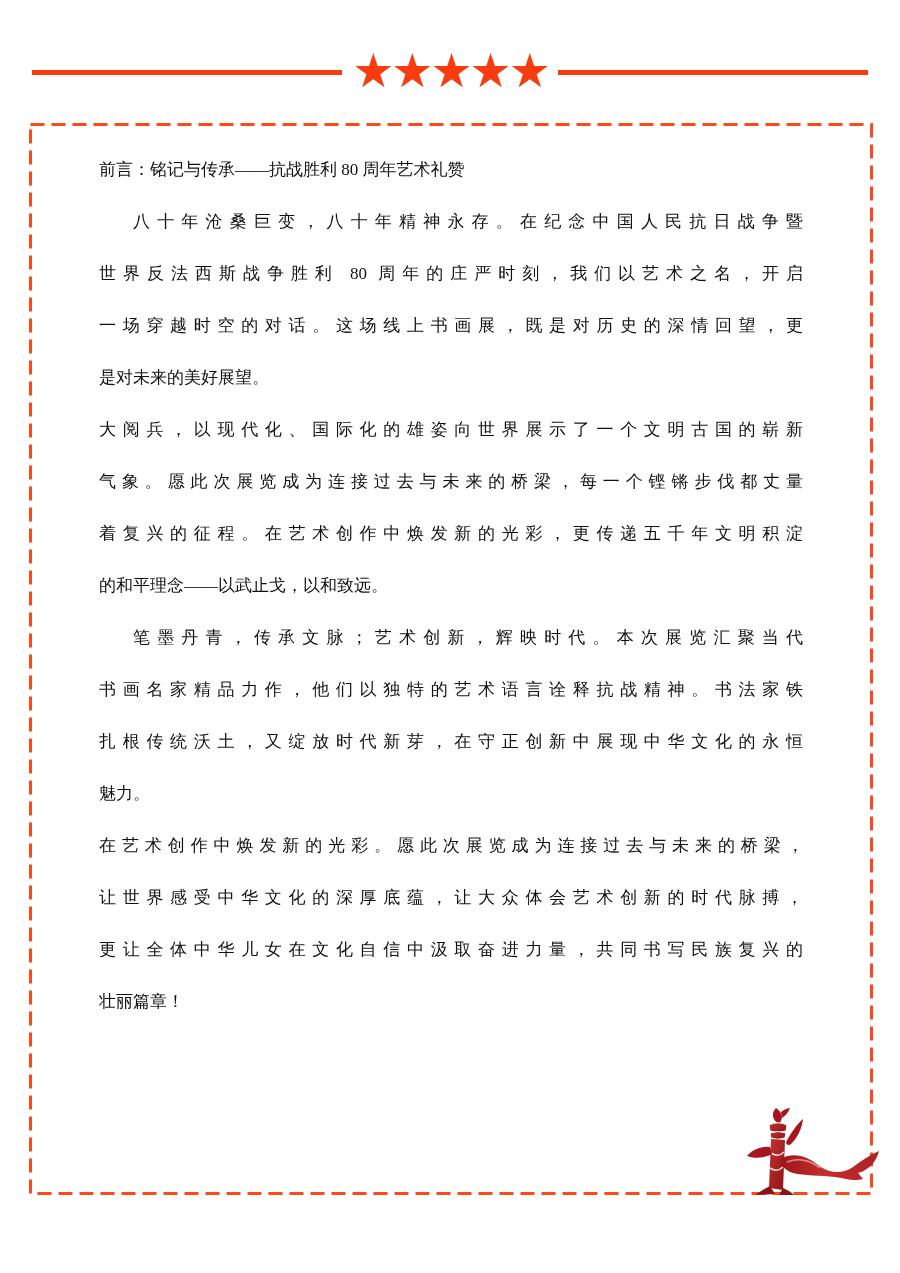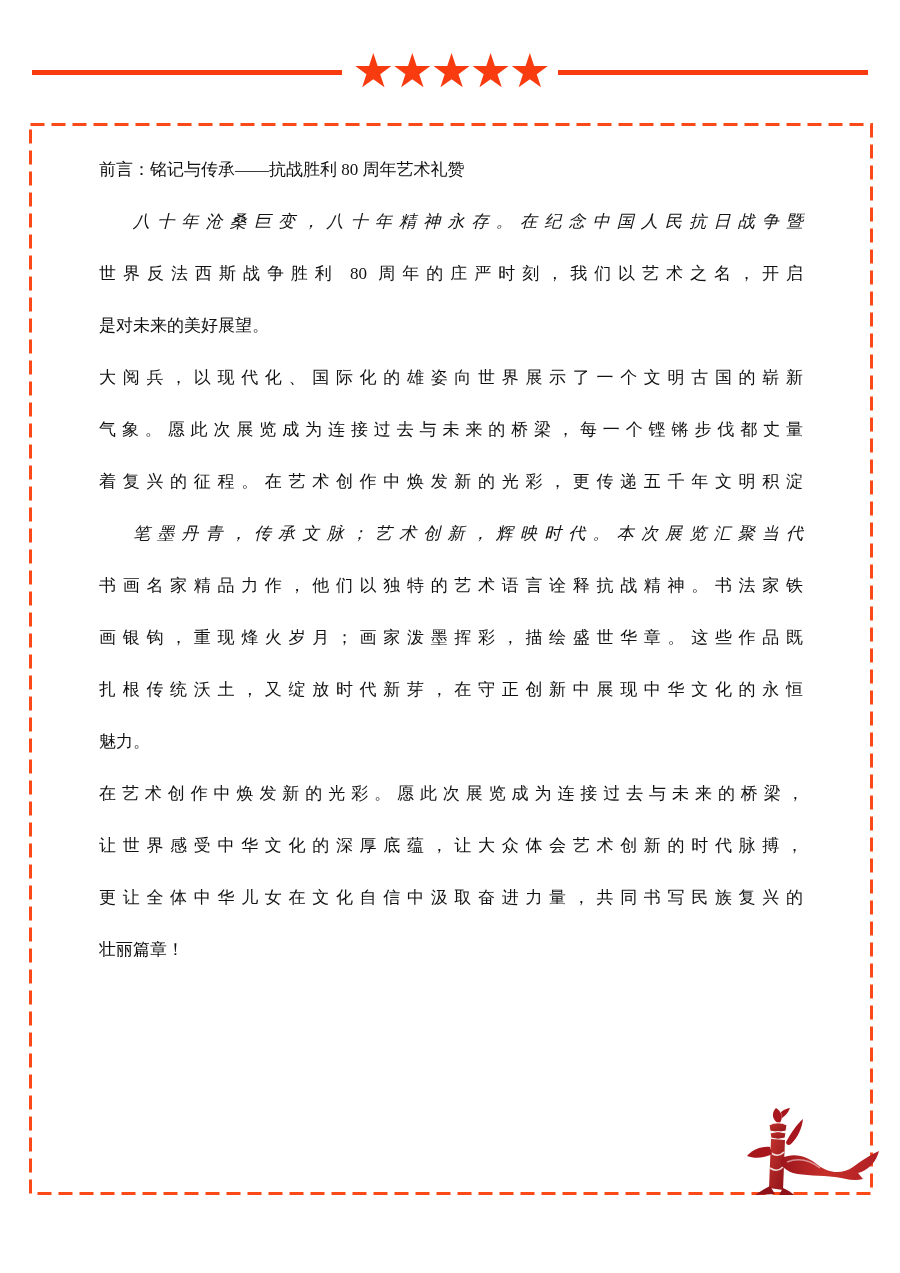--- a/index.html
+++ b/index.html
@@ -66,21 +66,21 @@
   }
   .line {
     height: 52px;
     line-height: 52px;
     text-align: justify;
     text-align-last: justify;
     -moz-text-align-last: justify;
     white-space: normal;
     overflow: visible;
   }
-  .line.first { padding-left: 2em; font-style: italic; }
+  .line.first { padding-left: 2em; }
   .line.last, .line.title {
     text-align: left;
     text-align-last: left;
     -moz-text-align-last: left;
   }
   .line.tight { letter-spacing: -0.65px; }
 
   
   .ornament {
     position: absolute;
@@ -108,33 +108,34 @@
 <svg class="frame-svg" viewBox="0 0 844 1072" aria-hidden="true">
   <rect x="1.5" y="1.5" width="841" height="1069" fill="none" stroke="#fb4a17" stroke-width="3" stroke-dasharray="14 7"></rect>
 </svg>
 
 <article class="preface">
   <div class="line title">前言：铭记与传承——抗战胜利 80 周年艺术礼赞</div>
 
   <section>
     <div class="line first">八十年沧桑巨变，八十年精神永存。在纪念中国人民抗日战争暨</div>
     <div class="line">世界反法西斯战争胜利 80 周年的庄严时刻，我们以艺术之名，开启</div>
+    <div class="line">一场穿越时空的对话。这场线上书画展，既是对历史的深情回望，更</div>
     <div class="line last">是对未来的美好展望。</div>
   </section>
 
   <section>
     <div class="line">大阅兵，以现代化、国际化的雄姿向世界展示了一个文明古国的崭新</div>
     <div class="line">气象。愿此次展览成为连接过去与未来的桥梁，每一个铿锵步伐都丈量</div>
     <div class="line">着复兴的征程。在艺术创作中焕发新的光彩，更传递五千年文明积淀</div>
+    <div class="line last">的和平理念——以武止戈，以和致远。</div>
   </section>
 
   <section>
     <div class="line first">笔墨丹青，传承文脉；艺术创新，辉映时代。本次展览汇聚当代</div>
     <div class="line">书画名家精品力作，他们以独特的艺术语言诠释抗战精神。书法家铁</div>
-    <div class="line">画银钩，重现烽火岁月；画家泼墨挥彩，描绘盛世华章。这些作品既</div>
     <div class="line">扎根传统沃土，又绽放时代新芽，在守正创新中展现中华文化的永恒</div>
     <div class="line last">魅力。</div>
   </section>
 
   <section>
     <div class="line tight">在艺术创作中焕发新的光彩。愿此次展览成为连接过去与未来的桥梁，</div>
     <div class="line">让世界感受中华文化的深厚底蕴，让大众体会艺术创新的时代脉搏，</div>
     <div class="line">更让全体中华儿女在文化自信中汲取奋进力量，共同书写民族复兴的</div>
     <div class="line last">壮丽篇章！</div>
   </section>

